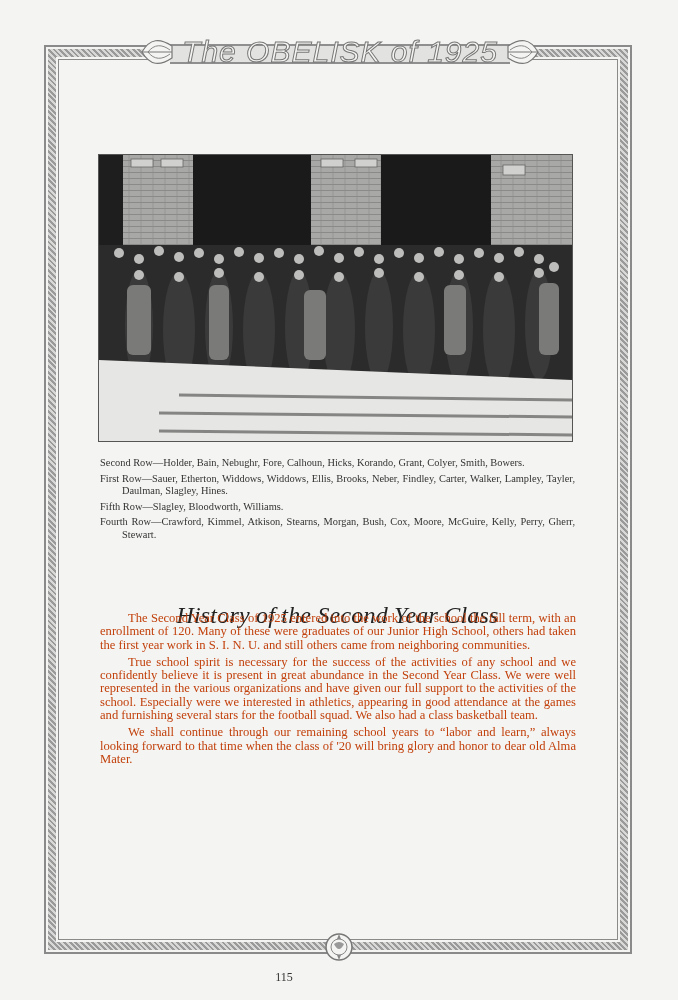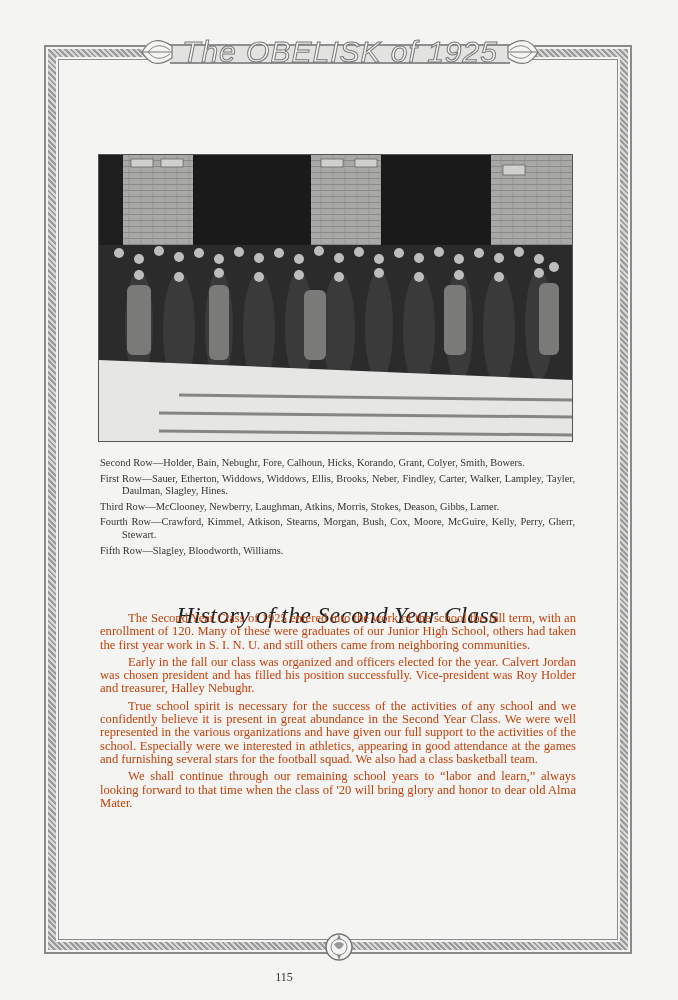--- a/index.html
+++ b/index.html
@@ -175,30 +175,28 @@
       <line x1="80" y1="240" x2="475" y2="245"></line>
       <line x1="60" y1="258" x2="475" y2="262"></line>
       <line x1="60" y1="276" x2="475" y2="280"></line>
     </g>
   </svg>
 </div>
 
 <div class="caption">
   <div class="row">Second Row—Holder, Bain, Nebughr, Fore, Calhoun, Hicks, Korando, Grant, Colyer, Smith, Bowers.</div>
   <div class="row">First Row—Sauer, Etherton, Widdows, Widdows, Ellis, Brooks, Neber, Findley, Carter, Walker, Lampley, Tayler, Daulman, Slagley, Hines.</div>
-  <div class="row">Third Row—McClooney, Newberry, Laughman, Atkins, Morris, Stokes, Deason, Gibbs, Lamer.</div>
+  <div class="row">Fifth Row—Slagley, Bloodworth, Williams.</div>
   <div class="row">Fourth Row—Crawford, Kimmel, Atkison, Stearns, Morgan, Bush, Cox, Moore, McGuire, Kelly, Perry, Gherr, Stewart.</div>
-  <div class="row">Fifth Row—Slagley, Bloodworth, Williams.</div>
 </div>
 
 <div class="history-title">History of the Second Year Class</div>
 
 <div class="body-text">
   <p>The Second Year Class of 1925 entered into the work of the school the fall term, with an enrollment of 120. Many of these were graduates of our Junior High School, others had taken the first year work in S. I. N. U. and still others came from neighboring communities.</p>
-  <p>Early in the fall our class was organized and officers elected for the year. Calvert Jordan was chosen president and has filled his position successfully. Vice-president was Roy Holder and treasurer, Halley Nebughr.</p>
   <p>True school spirit is necessary for the success of the activities of any school and we confidently believe it is present in great abundance in the Second Year Class. We were well represented in the various organizations and have given our full support to the activities of the school. Especially were we interested in athletics, appearing in good attendance at the games and furnishing several stars for the football squad. We also had a class basketball team.</p>
   <p>We shall continue through our remaining school years to “labor and learn,” always looking forward to that time when the class of '20 will bring glory and honor to dear old Alma Mater.</p>
 </div>
 
 <svg class="footer-ornament" viewBox="0 0 34 34">
   <circle cx="17" cy="17" r="13" fill="#f4f4f2" stroke="#777" stroke-width="1.5"></circle>
   <circle cx="17" cy="17" r="8" fill="none" stroke="#888" stroke-width="1"></circle>
   <path d="M17 4 L19 9 L15 9 Z M17 30 L19 25 L15 25 Z" fill="#888"></path>
   <path d="M12 14 Q17 10 22 14 Q17 24 12 14 Z" fill="#999"></path>
 </svg>

